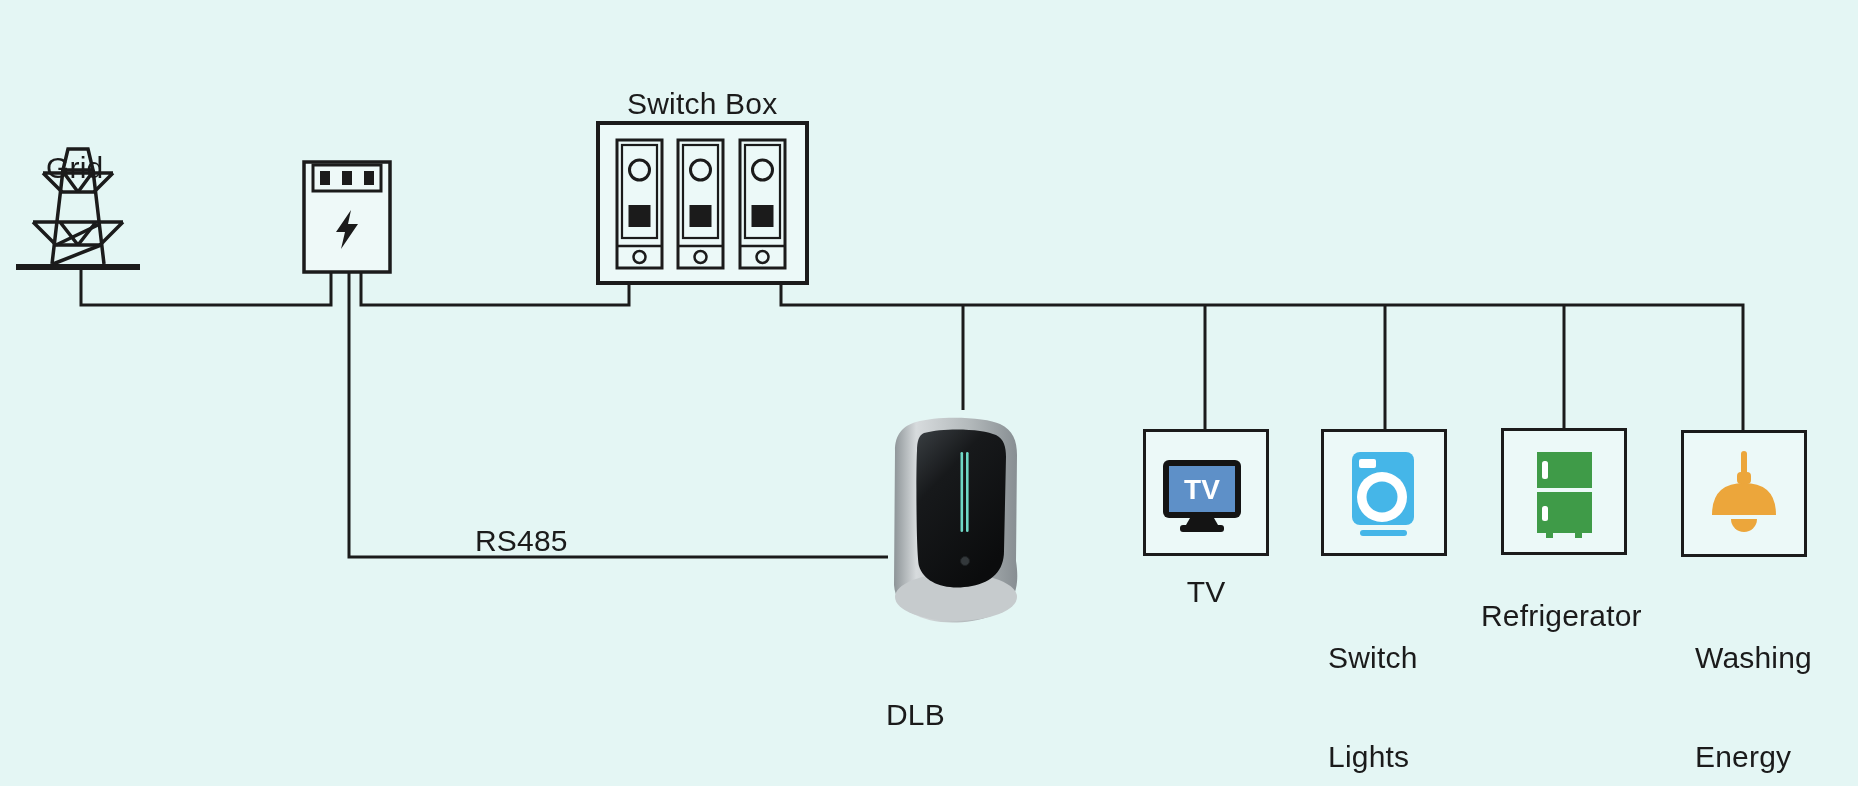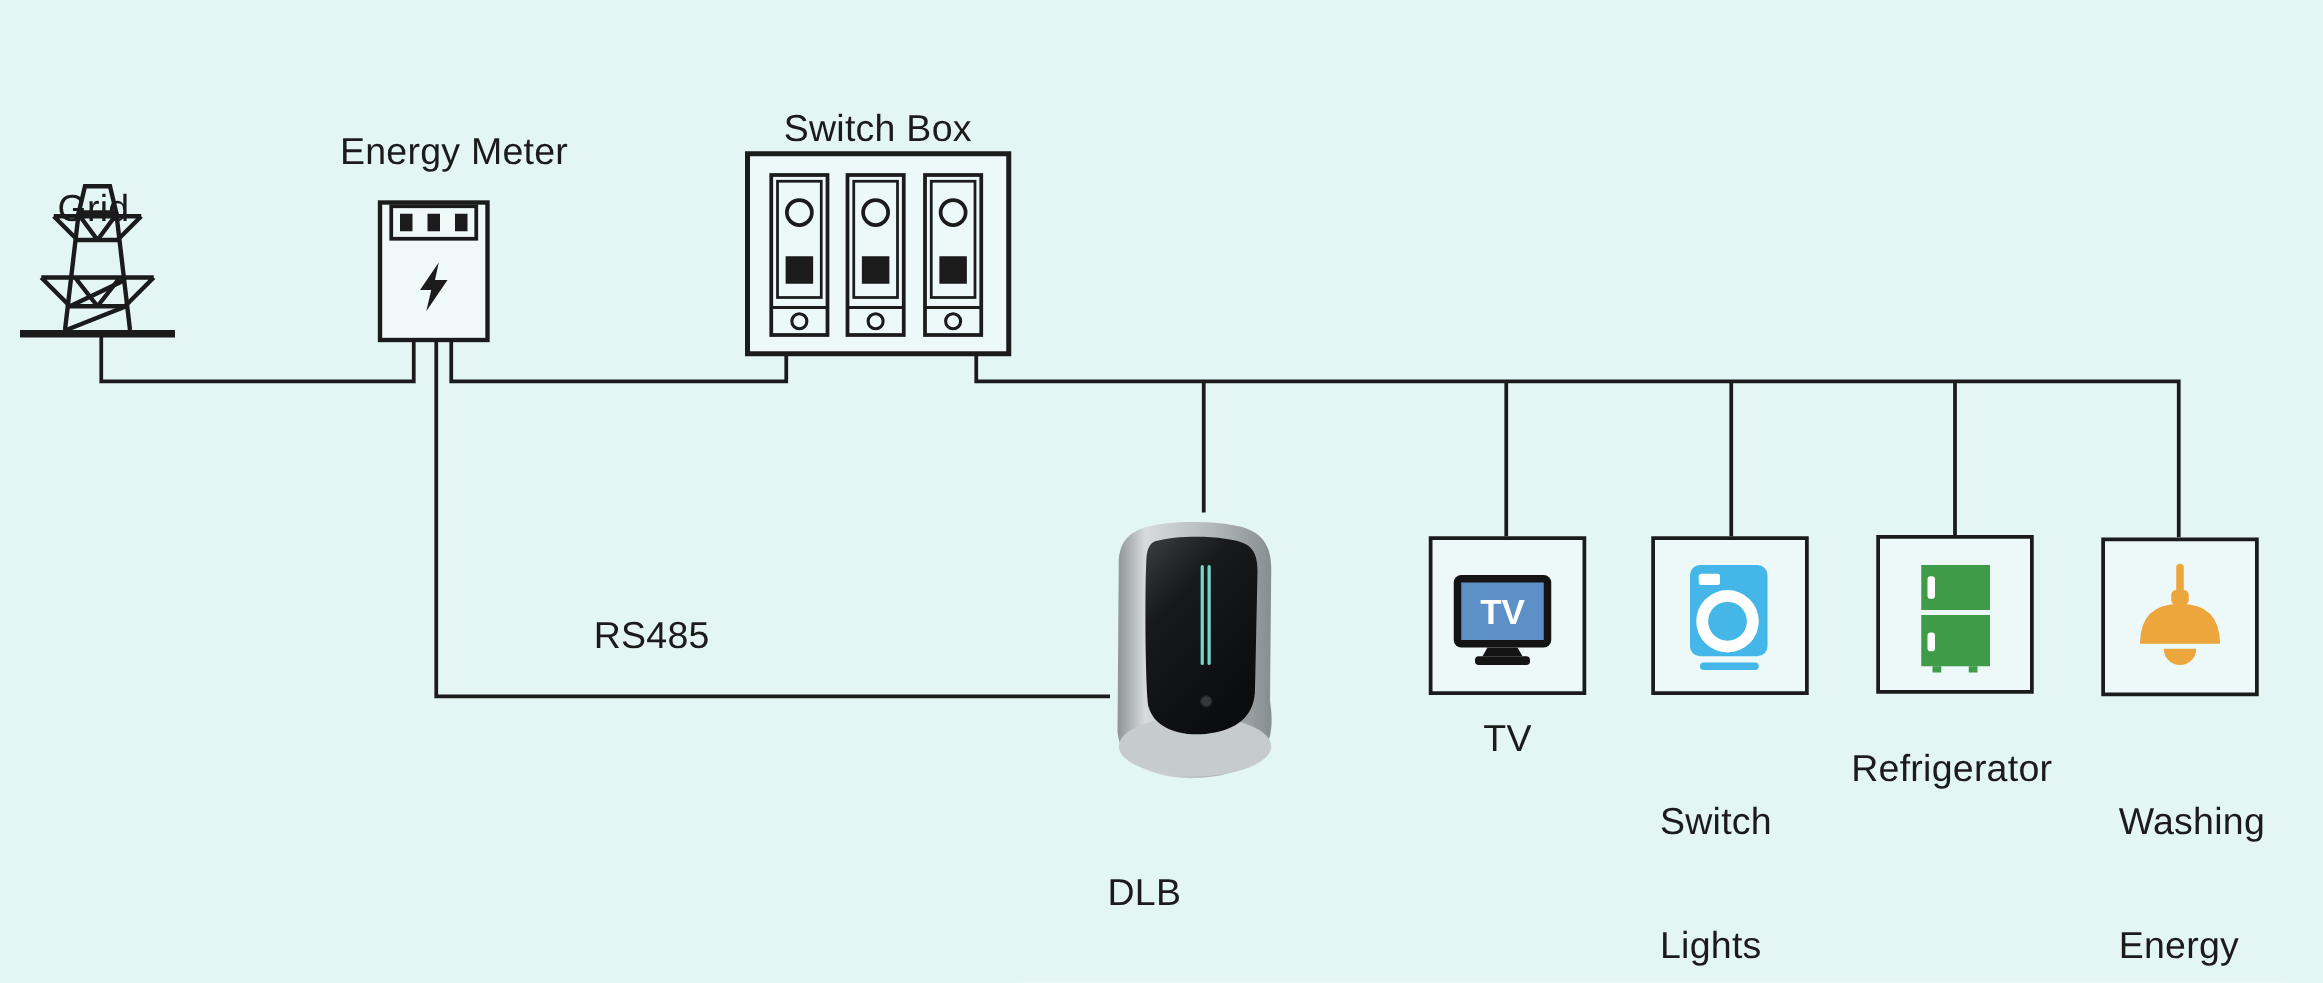--- a/index.html
+++ b/index.html
@@ -42,21 +42,20 @@
     <g fill="none" stroke="#1b1b1b" stroke-width="3.5" stroke-linejoin="miter">
       <path d="M52 3 L72 3 L77 24 L47 24 Z"></path>
       <path d="M47 24 L36 118 M77 24 L88 118"></path>
       <path d="M44 46 H80 M38 99 H86"></path>
       <path d="M27 27 H97 M27 27 L46 46 M97 27 L78 46 M48 27 L62 46 M76 27 L62 46"></path>
       <path d="M17 76 H107 M17 76 L40 99 M107 76 L84 99 M44 76 L62 99 M80 76 L62 99"></path>
       <path d="M40 99 L84 78 M37 118 L85 99"></path>
     </g>
   </svg>
 
-  <div class="lbl" style="left:272px;top:105px;">Energy Meter</div>
 
   <svg class="abs" style="left:300px;top:158px" width="96" height="118" viewBox="0 0 96 118">
     <rect x="4" y="4" width="86" height="110" fill="#eef9f8" stroke="#1b1b1b" stroke-width="3.5"></rect>
     <rect x="13" y="7" width="68" height="26" fill="none" stroke="#1b1b1b" stroke-width="3"></rect>
     <g fill="#1b1b1b">
       <rect x="20" y="13" width="10" height="14"></rect>
       <rect x="42" y="13" width="10" height="14"></rect>
       <rect x="64" y="13" width="10" height="14"></rect>
     </g>
     <path d="M51 52 L36 74 L45 74 L41 91 L58 66 L48 66 Z" fill="#1b1b1b"></path>
@@ -90,21 +89,21 @@
         <rect x="146" y="21" width="45" height="128" stroke-width="3"></rect>
         <rect x="151" y="26" width="35" height="93" stroke-width="2.2"></rect>
         <circle cx="168.5" cy="51" r="10" stroke-width="3"></circle>
         <rect x="157.5" y="86" width="22" height="22" fill="#1b1b1b" stroke="none"></rect>
         <path d="M146 127 H191" stroke-width="2.5"></path>
         <circle cx="168.5" cy="138" r="6" stroke-width="2.5"></circle>
       </g>
     </g>
   </svg>
 
-  <div class="lbl" style="left:475px;top:492px;">RS485</div>
+  <div class="lbl" style="left:475px;top:524px;">RS485</div>
 
   <svg class="abs" style="left:884px;top:403px" width="150" height="235" viewBox="0 0 150 235">
     <defs>
       <linearGradient id="shellGrad" x1="0" y1="0" x2="1" y2="0">
         <stop offset="0" stop-color="#8d9497"></stop>
         <stop offset="0.18" stop-color="#d7dbdd"></stop>
         <stop offset="0.6" stop-color="#b4babc"></stop>
         <stop offset="1" stop-color="#878e92"></stop>
       </linearGradient>
       <linearGradient id="panelGrad" x1="0" y1="0" x2="0.6" y2="1">

